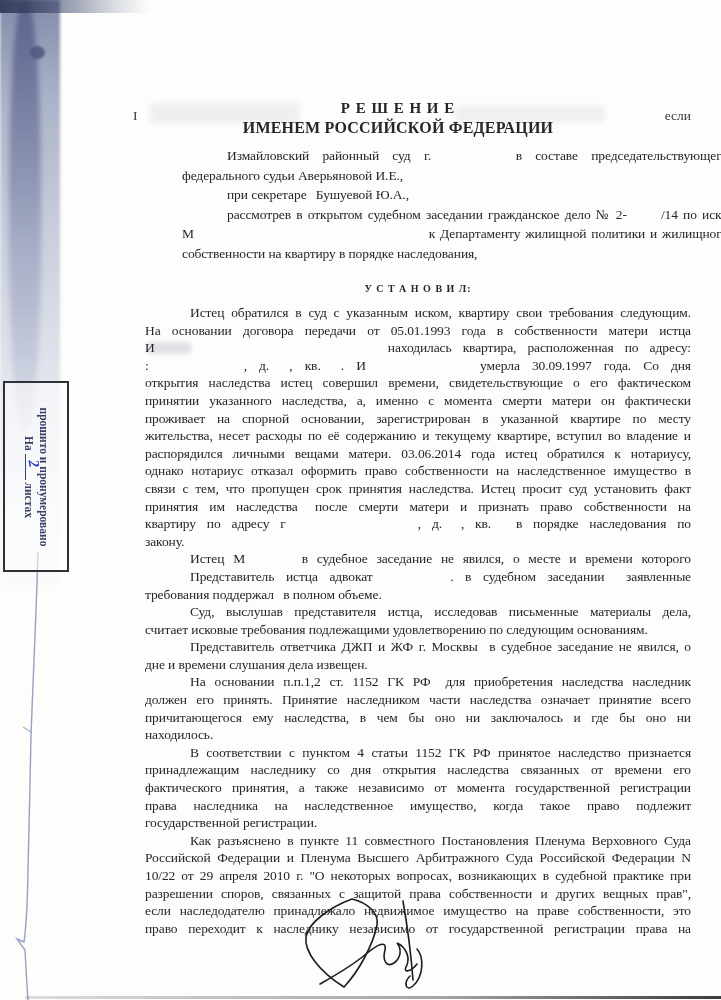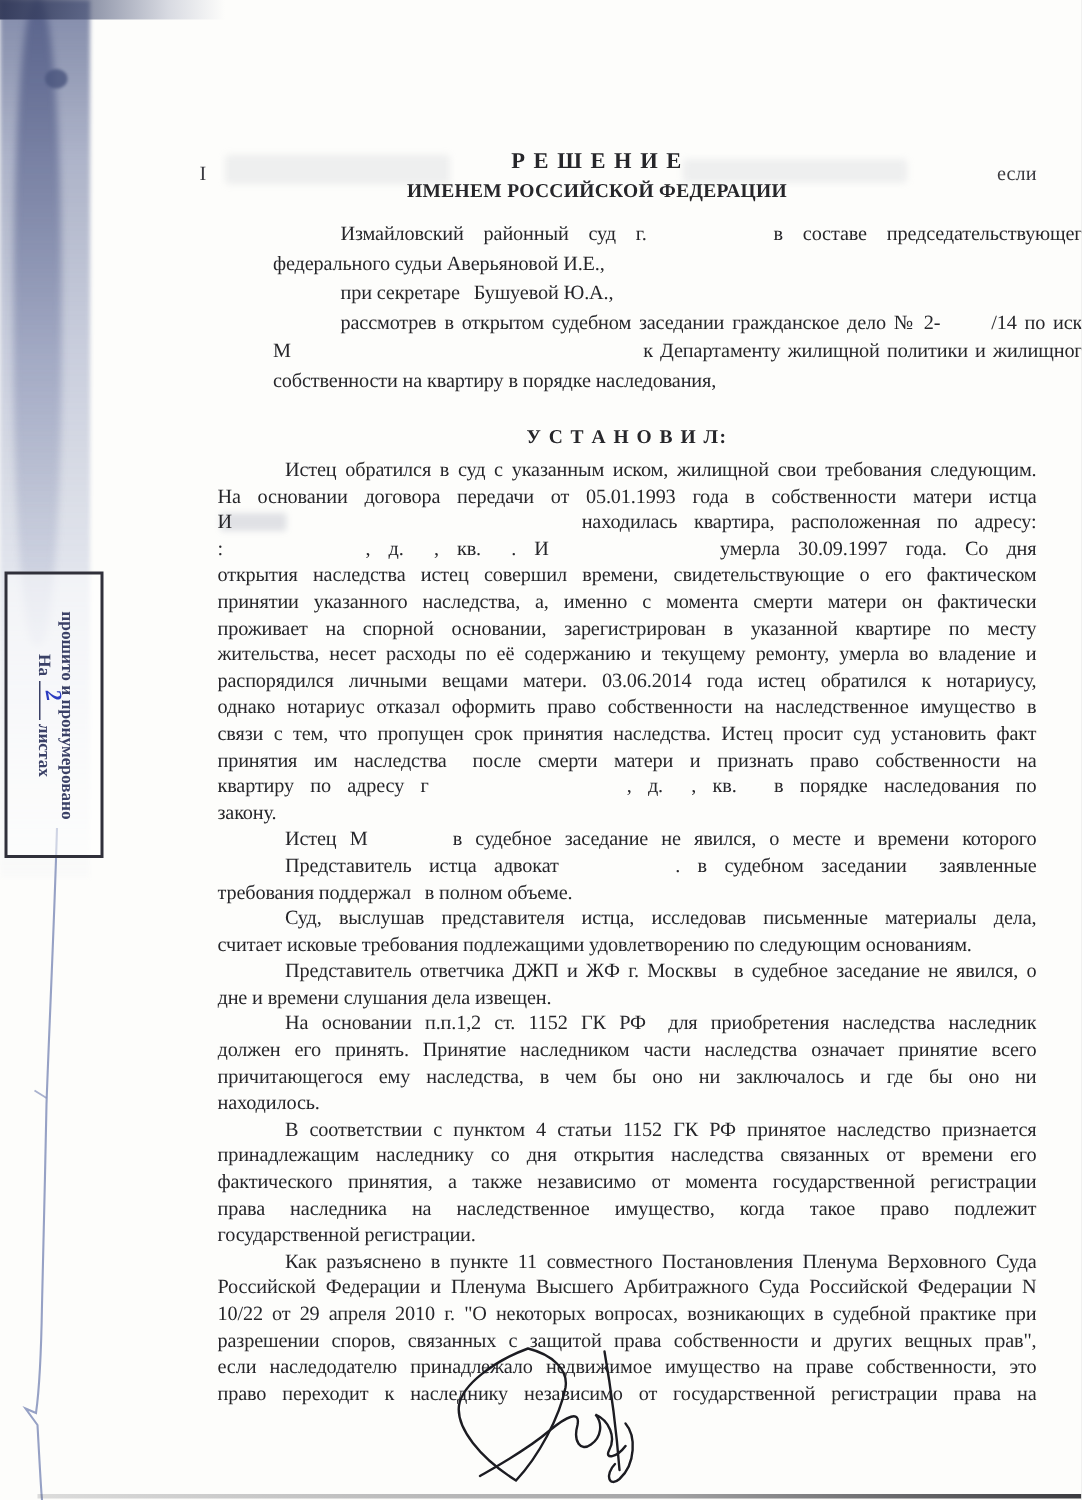--- a/index.html
+++ b/index.html
@@ -31,25 +31,25 @@
     border:2px solid #30303a;background:rgba(255,255,255,.55);}
   .stamp-rot{position:absolute;left:50%;top:50%;width:182px;
     transform:translate(-50%,-50%) rotate(90deg);
     text-align:center;color:#3a4066;font-size:11.5px;line-height:15px;font-weight:bold;}
   .stamp-blank{display:inline-block;width:26px;border-bottom:1.3px solid #3a4066;position:relative;vertical-align:baseline;}
   .stamp-two{position:absolute;left:6px;top:-15px;color:#2b3cc0;font-size:15px;font-style:italic;font-weight:bold;
     transform:rotate(-10deg);display:inline-block;}
   
   .titleblock{position:absolute;left:125px;top:56px;width:546px;text-align:center;margin-top:44px;}
   .title1{font-weight:bold;font-size:15px;letter-spacing:1px;}
-  .title2{font-weight:bold;font-size:13px;letter-spacing:.2px;margin-top:2px;}
+  .title2{font-weight:bold;font-size:16px;letter-spacing:.2px;margin-top:2px;}
   .daterow{position:absolute;left:133px;top:108px;width:558px;height:20px;
     display:flex;justify-content:space-between;font-size:13.5px;color:#3a3a40;}
   .ustanovil{position:absolute;left:145px;top:283px;width:546px;text-align:center;
-    font-weight:bold;font-size:13px;letter-spacing:1px;}
+    font-weight:bold;font-size:10px;letter-spacing:1px;}
   .textblock{position:absolute;left:145px;width:546px;font-size:13.5px;letter-spacing:-0.1px;}
   #intro-block{top:146px;margin-left:37px;}
   #main-block{top:304px;}
   #intro-block .line{height:19.5px;line-height:19.5px;}
   #main-block .line{height:17.6px;line-height:17.6px;}
   .line{text-align:justify;text-align-last:justify;overflow:hidden;}
   .line.lastline{text-align-last:left;}
   .line.first{text-indent:45px;}
   .gap{display:inline-block;height:2px;}
   
@@ -106,28 +106,28 @@
         <div class="line first">рассмотрев в открытом судебном заседании гражданское дело № 2-<span class="gap" style="width: 34px;"></span>/14 по иску</div>
         <div class="line">М<span class="gap" style="width: 230px;"></span> к Департаменту жилищной политики и жилищного</div>
         <div class="line lastline">собственности на квартиру в порядке наследования,</div>
       </div>
     </div>
 
   <div class="ustanovil">У С Т А Н О В И Л:</div>
 
   <div class="textblock" id="main-block">
       <div>
-        <div class="line first">Истец обратился в суд с указанным иском, жилищной свои требования следующим.</div>
+        <div class="line first">Истец обратился в суд с указанным иском, квартиру свои требования следующим.</div>
         <div class="line">На основании договора передачи от 05.01.1993 года в собственности матери истца</div>
         <div class="line">И<span class="gap" style="width: 222px;"></span> находилась квартира, расположенная по адресу:</div>
         <div class="line">:<span class="gap" style="width: 95px;"></span>, д. <span class="gap" style="width: 8px;"></span>, кв. <span class="gap" style="width: 8px;"></span>. И<span class="gap" style="width: 102px;"></span> умерла 30.09.1997 года. Со дня</div>
         <div class="line">открытия наследства истец совершил времени, свидетельствующие о его фактическом</div>
         <div class="line">принятии указанного наследства, а, именно с момента смерти матери он фактически</div>
         <div class="line">проживает на спорной основании, зарегистрирован в указанной квартире по месту</div>
-        <div class="line">жительства, несет расходы по её содержанию и текущему ремонту, умерла во владение и</div>
+        <div class="line">жительства, несет расходы по её содержанию и текущему квартире, вступил во владение и</div>
         <div class="line">распорядился личными вещами матери. 03.06.2014 года истец обратился к нотариусу,</div>
         <div class="line">однако нотариус отказал оформить право собственности на наследственное имущество в</div>
         <div class="line">связи с тем, что пропущен срок принятия наследства. Истец просит суд установить факт</div>
         <div class="line">принятия им наследства <span class="gap" style="width: 6px;"></span>после смерти матери и признать право собственности на</div>
         <div class="line">квартиру по адресу г<span class="gap" style="width: 132px;"></span>, д. <span class="gap" style="width: 8px;"></span>, кв. <span class="gap" style="width: 14px;"></span>в порядке наследования по</div>
         <div class="line lastline">закону.</div>
       </div>
       <div>
         <div class="line first">Истец М<span class="gap" style="width: 48px;"></span> в судебное заседание не явился, о месте и времени которого</div>
       </div>

